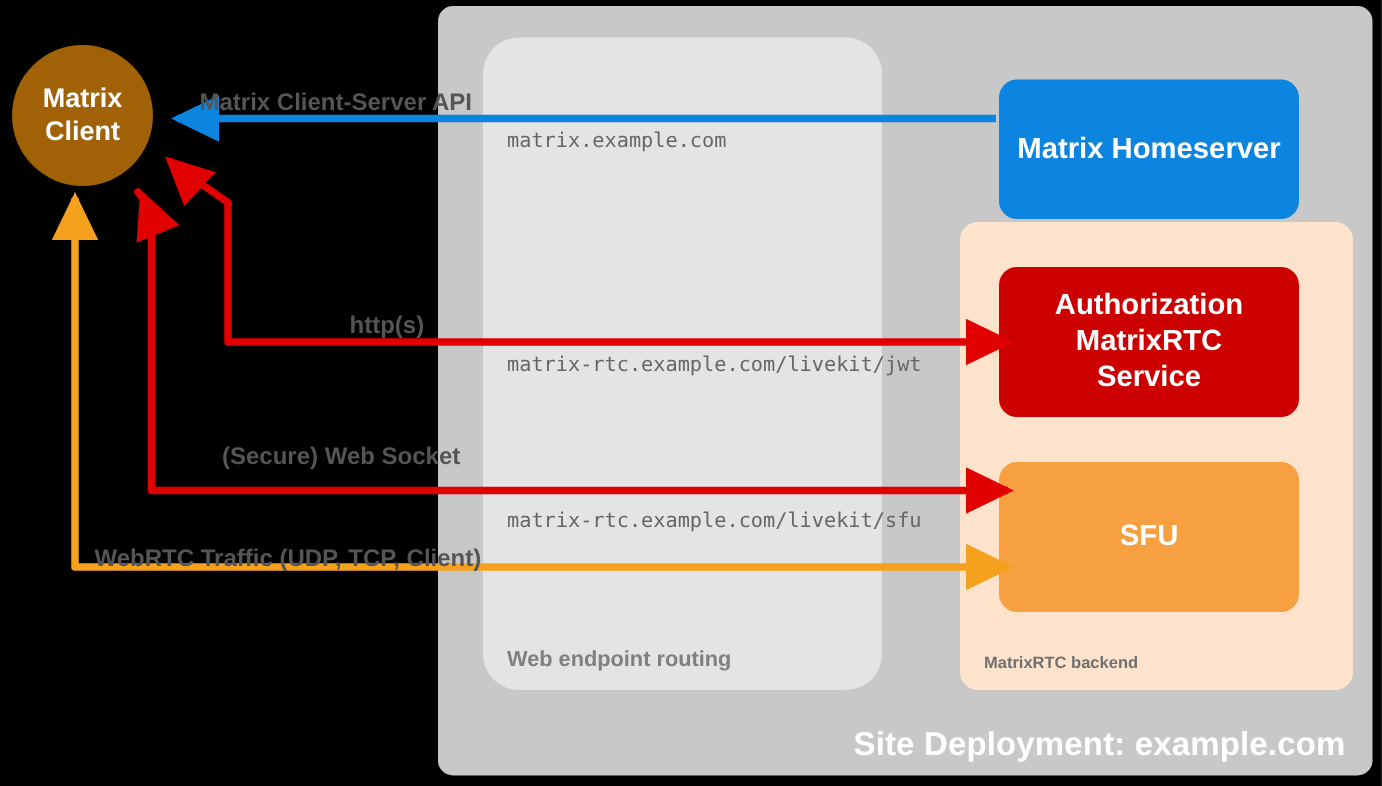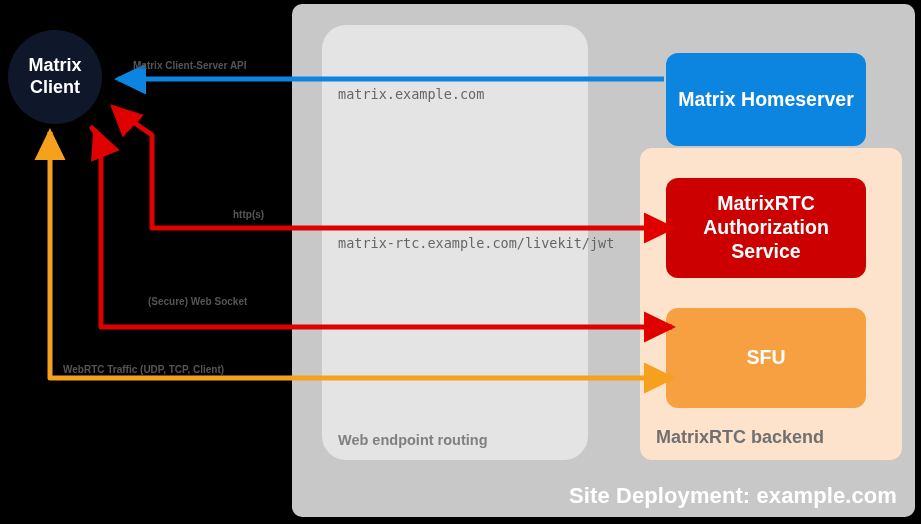--- a/index.html
+++ b/index.html
@@ -78,21 +78,21 @@
     width: 262px;
     height: 312px;
     background: #fde3cb;
     border-radius: 12px;
   }
   .backend-label {
     position: absolute;
     left: 16px;
     bottom: 12px;
     color: #707070;
-    font-size: 18px;
+    font-size: 11px;
     font-weight: bold;
     white-space: nowrap;
   }
 
   
   .node {
     position: absolute;
     display: flex;
     align-items: center;
     justify-content: center;
@@ -129,21 +129,21 @@
   }
 
   
   .client-circle {
     position: absolute;
     left: 8px;
     top: 30px;
     width: 94px;
     height: 94px;
     border-radius: 50%;
-    background: #0f172a;
+    background: #a16207;
     display: flex;
     align-items: center;
     justify-content: center;
     text-align: center;
     color: #ffffff;
     font-weight: bold;
     font-size: 18px;
     line-height: 1.2;
   }
 
@@ -154,56 +154,57 @@
     top: 0;
     width: 921px;
     height: 524px;
     pointer-events: none;
   }
 
   
   .wire-label {
     position: absolute;
     color: #555555;
-    font-size: 10px;
+    font-size: 16px;
     font-weight: bold;
     white-space: nowrap;
   }
   .lbl-csapi { left: 133px; top: 60px; }
   .lbl-https { left: 233px; top: 209px; }
   .lbl-ws    { left: 148px; top: 296px; text-align: center; }
   .lbl-rtc   { left: 63px;  top: 364px; }
 </style>
 </head>
 <body>
 
 <div id="canvas">
 
   <div class="site-container">
     <div class="site-title">Site Deployment: example.com</div>
   </div>
 
   <div class="routing-panel">
     <div class="endpoint ep0">matrix.example.com</div>
     <div class="endpoint ep1">matrix-rtc.example.com/livekit/jwt</div>
+    <div class="endpoint ep2">matrix-rtc.example.com/livekit/sfu</div>
     <div class="routing-label">Web endpoint routing</div>
   </div>
 
   <div class="backend-panel">
     <div class="backend-label">MatrixRTC backend</div>
   </div>
 
   <div class="node node-homeserver">
     <span>Matrix Homeserver</span>
   </div>
 
   <div class="node node-auth">
     <div>
+      <div>Authorization</div>
       <div>MatrixRTC</div>
-      <div>Authorization</div>
       <div>Service</div>
     </div>
   </div>
 
   <div class="node node-sfu">
     <span>SFU</span>
   </div>
 
   <div class="client-circle">
     <div>

